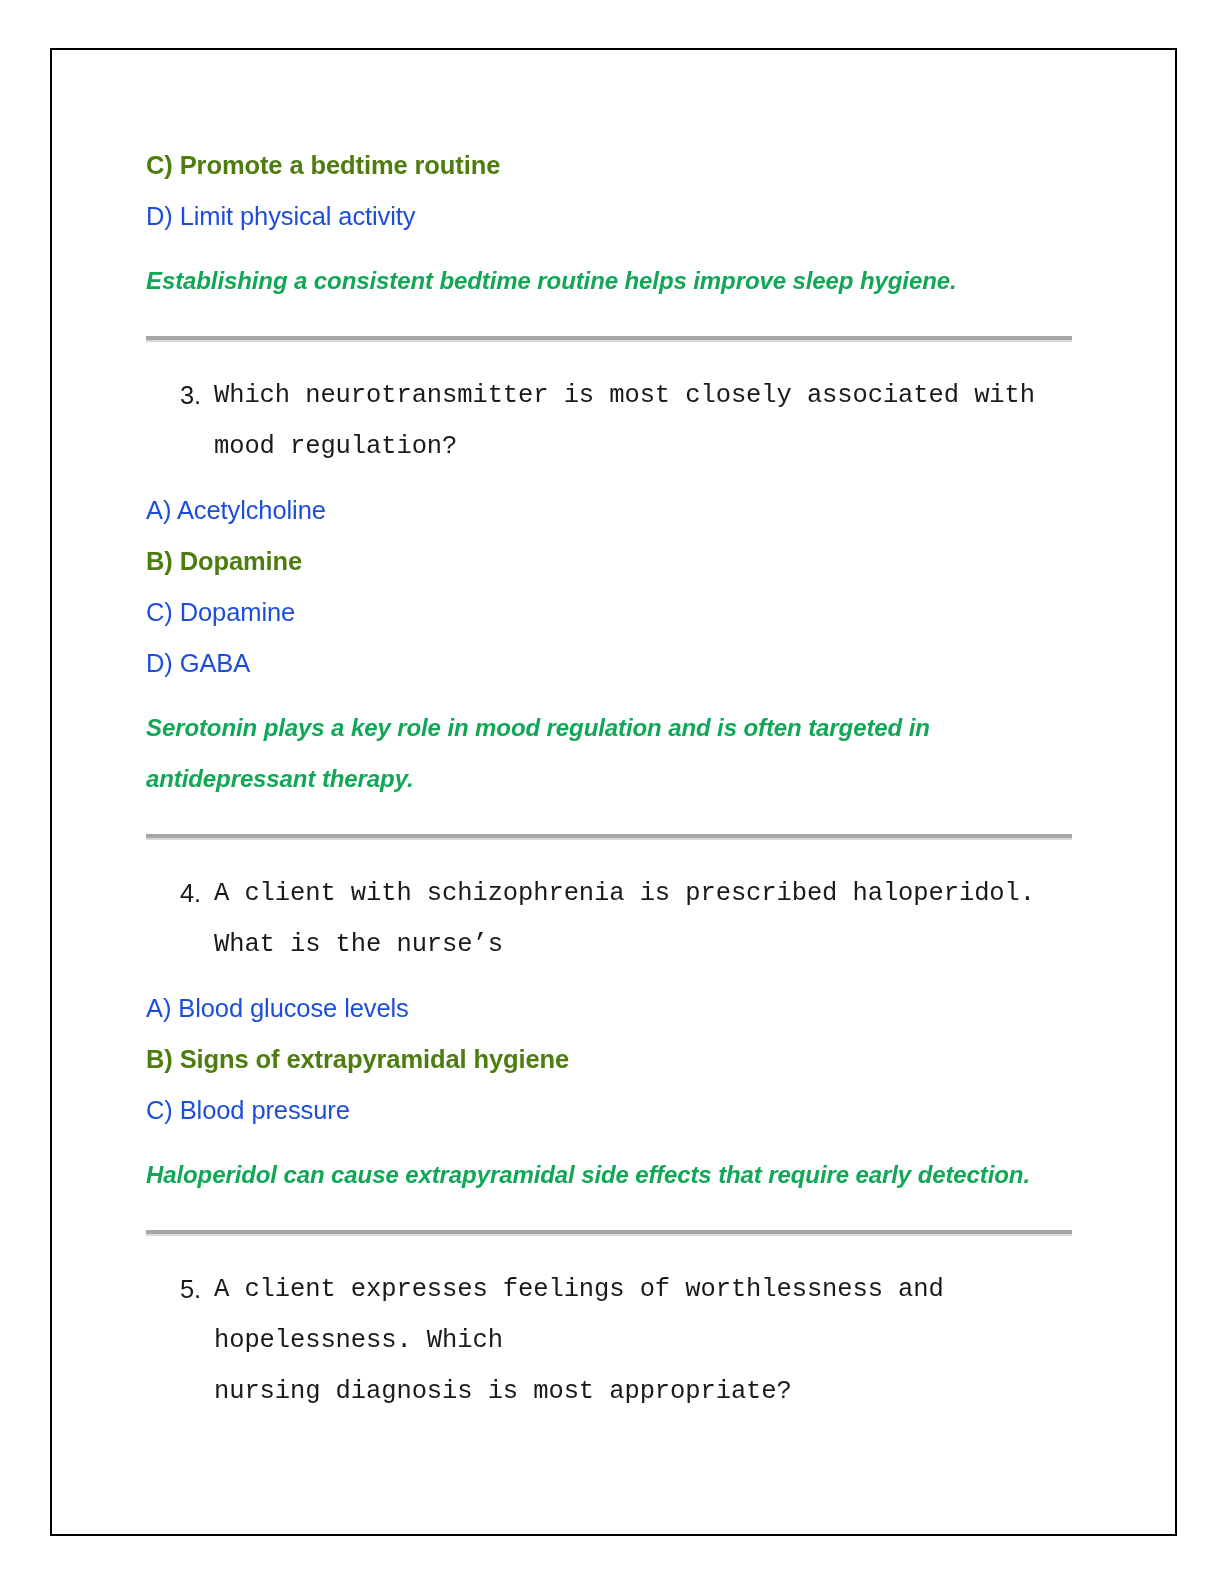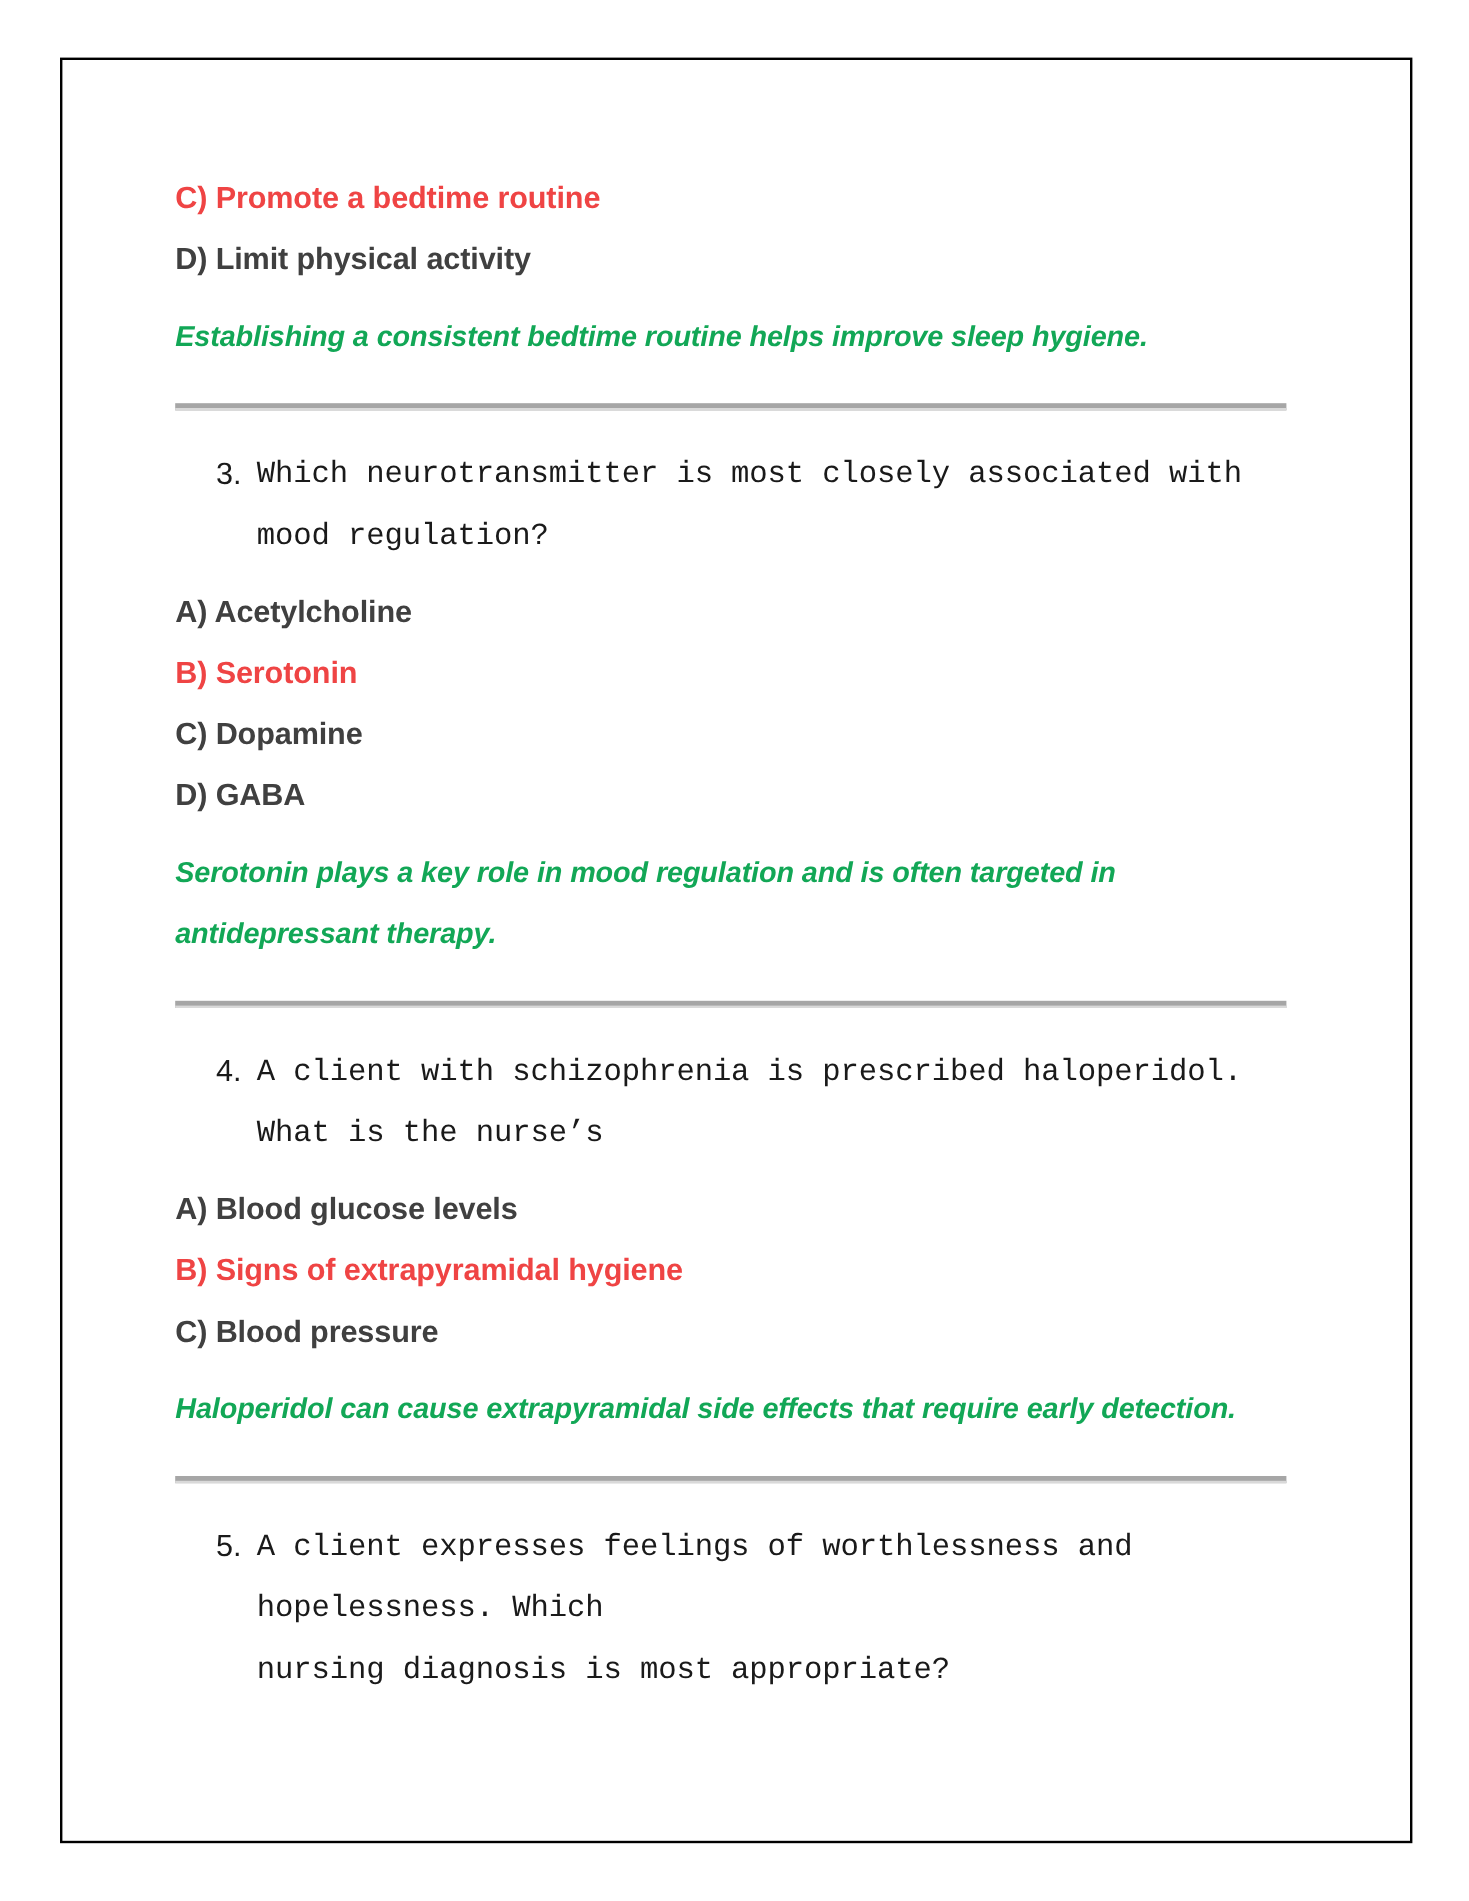--- a/index.html
+++ b/index.html
@@ -52,27 +52,27 @@
     text-align: left;
   }
   .q-text {
     flex: 1 1 auto;
     font-family: Liberation Mono, monospace;
   }
 
   .option {
     font-size: 25.5px;
     line-height: 51px;
-    color: #404040;
-    font-weight: 700;
+    color: #1d4ed8;
+    font-weight: 400;
     letter-spacing: -0.1px;
     white-space: nowrap;
   }
   .option.correct {
-    color: #ef4444;
+    color: #4d7c0f;
     font-weight: bold;
   }
 
   .explanation {
     font-size: 24px;
     line-height: 51px;
     color: #12A756;
     font-weight: bold;
     font-style: italic;
     letter-spacing: -0.1px;
@@ -108,21 +108,21 @@
       <div class="divider"></div>
     </div>
 
     <div class="q-block">
       <div class="question-line">
         <span class="q-num">3.</span>
         <span class="q-text">Which neurotransmitter is most closely associated with mood regulation?</span>
       </div>
       <div class="gap-sm"></div>
       <div class="option">A) Acetylcholine</div>
-      <div class="option correct">B) Serotonin</div>
+      <div class="option correct">B) Dopamine</div>
       <div class="option">C) Dopamine</div>
       <div class="option">D) GABA</div>
       <div class="gap-sm"></div>
       <div class="explanation">Serotonin plays a key role in mood regulation and is often targeted in</div>
       <div class="explanation">antidepressant therapy.</div>
     </div>
 
     <div class="divider-wrap">
       <div class="divider"></div>
     </div>

